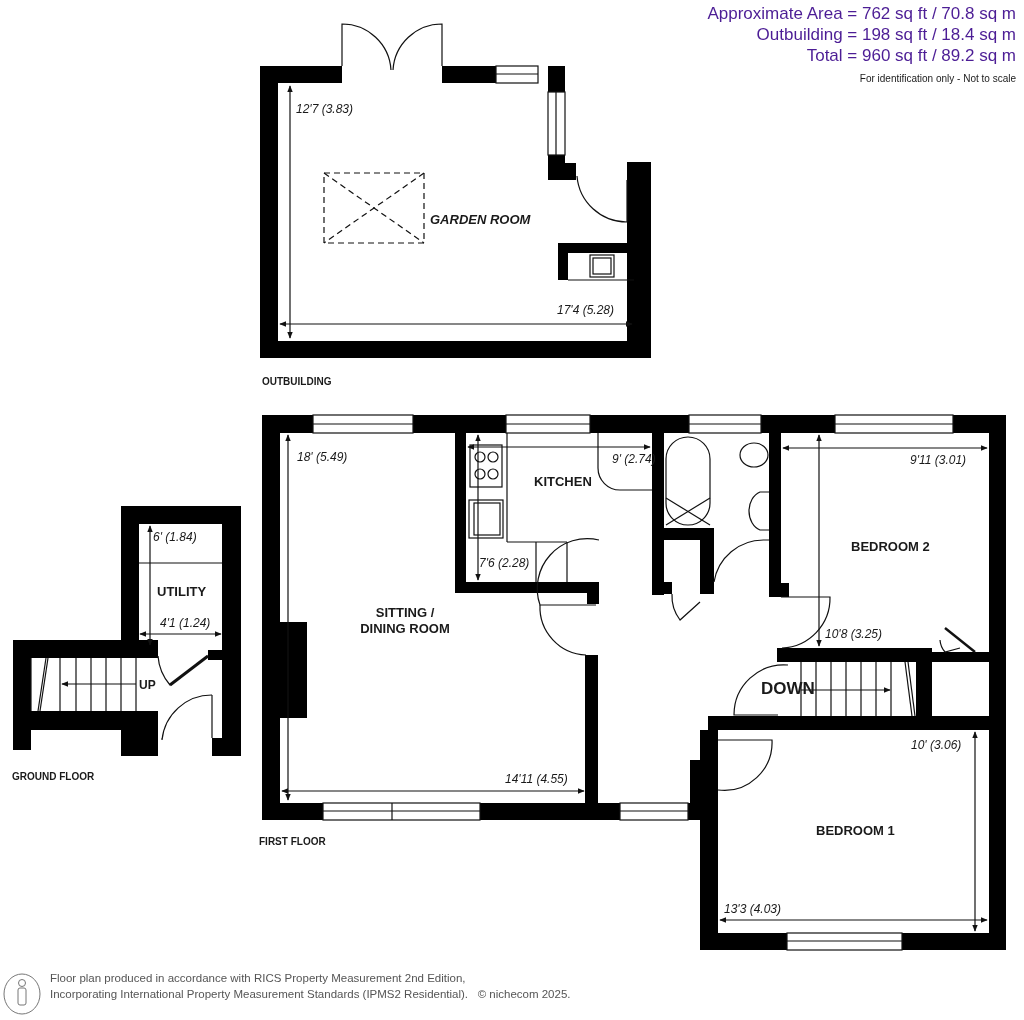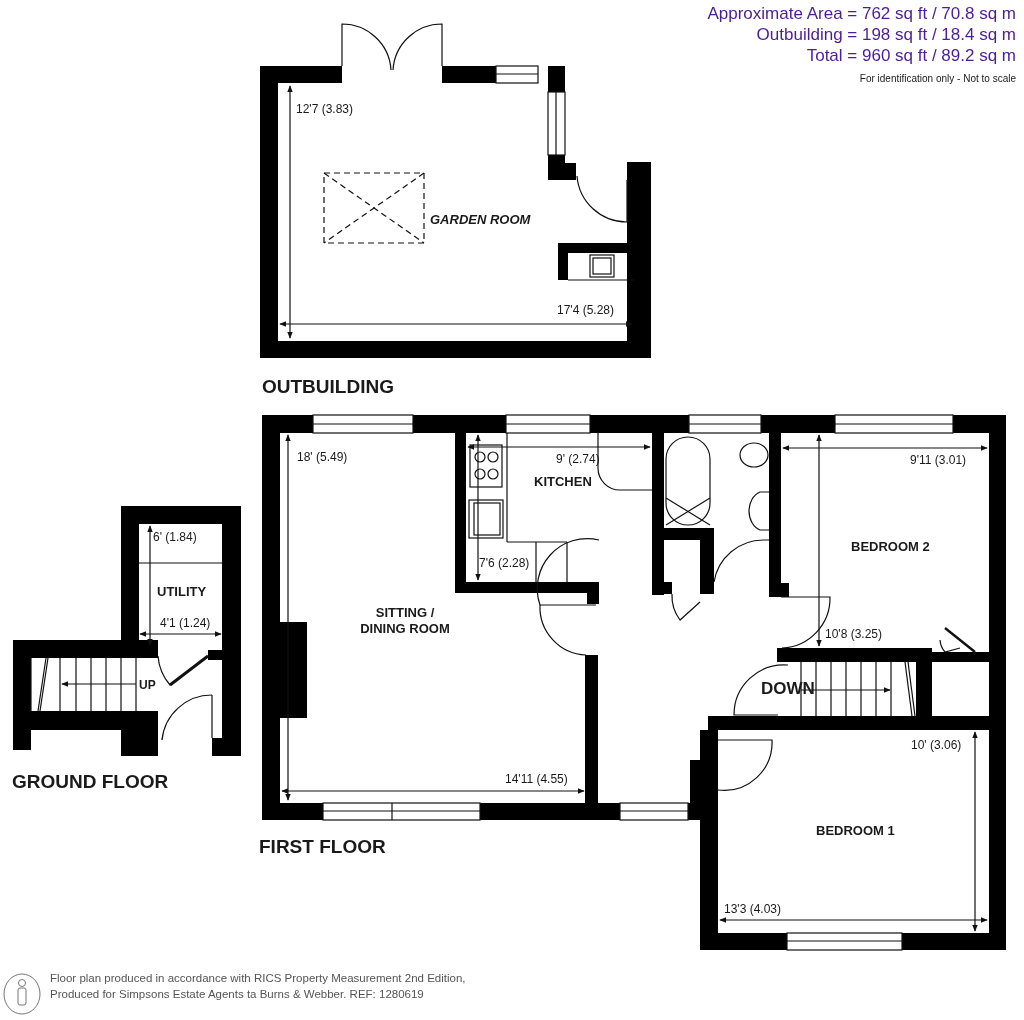--- a/index.html
+++ b/index.html
@@ -1,21 +1,21 @@
 <!DOCTYPE html>
 <html><head>
 <meta charset="utf-8">
 <style>
   html, body { margin:0; padding:0; background:#ffffff; }
   body { width:1024px; height:1020px; position:relative; overflow:hidden; font-family:"Liberation Sans", sans-serif; color:#1a1a1a; }
   .area-line { position:absolute; right:8px; font-size:17px; text-align:right; white-space:nowrap; color:#4c1d95; }
   .note { position:absolute; right:8px; font-size:10px; text-align:center; white-space:nowrap; color:#1a1a1a; }
   .room { position:absolute; font-weight:bold; font-size:13px; white-space:nowrap; text-align:center; line-height:16px; color:#1a1a1a; }
-  .dim { position:absolute; font-size:12px; white-space:nowrap; color:#1a1a1a; }
-  .floor { position:absolute; font-weight:bold; font-size:19px; white-space:nowrap; color:#1a1a1a; }
+  .dim { position:absolute; font-size:12px; white-space:nowrap; color:#1a1a1a;font-style:italic; }
+  .floor { position:absolute; font-weight:bold; font-size:10px; white-space:nowrap; color:#1a1a1a; }
   .footer { position:absolute; left:50px; top:970px; font-size:11.5px; line-height:16px; color:#555; white-space:nowrap; }
   svg#plan { position:absolute; left:0; top:0; }
 </style>
 </head>
 <body>
 
 <svg id="plan" width="1024" height="1020" viewBox="0 0 1024 1020">
   <defs>
     <marker id="arr" viewBox="0 0 10 10" refX="9" refY="5" markerWidth="6" markerHeight="6" orient="auto-start-reverse">
       <path d="M0,1 L10,5 L0,9 z" fill="#111"></path>
@@ -230,30 +230,30 @@
 <div class="floor" style="left:12px; top:771px;">GROUND FLOOR</div>
 
 <div class="room" style="left:360px; top:605px; width:90px;">
   <div>SITTING /</div>
   <div>DINING ROOM</div>
 </div>
 <div class="dim" style="left:297px; top:450px;">18' (5.49)</div>
 <div class="dim" style="left:505px; top:772px;">14'11 (4.55)</div>
 
 <div class="room" style="left:534px; top:474px;">KITCHEN</div>
-<div class="dim" style="left:556px; top:452px;">9' (2.74)</div>
+<div class="dim" style="left:612px; top:452px;">9' (2.74)</div>
 <div class="dim" style="left:479px; top:556px;">7'6 (2.28)</div>
 
 <div class="room" style="left:851px; top:539px;">BEDROOM 2</div>
 <div class="dim" style="left:910px; top:453px;">9'11 (3.01)</div>
 <div class="dim" style="left:825px; top:627px;">10'8 (3.25)</div>
 
 <div class="room" style="left:816px; top:823px;">BEDROOM 1</div>
 <div class="dim" style="left:911px; top:738px;">10' (3.06)</div>
 <div class="dim" style="left:724px; top:902px;">13'3 (4.03)</div>
 
 <div class="room" style="left:761px; top:681px; font-size:17px;">DOWN</div>
 <div class="floor" style="left:259px; top:836px;">FIRST FLOOR</div>
 
 <div class="footer">
   <div>Floor plan produced in accordance with RICS Property Measurement 2nd Edition,</div>
-  <div>Produced for Simpsons Estate Agents ta Burns &amp; Webber.   REF:  1280619</div>
+  <div><span>Incorporating International Property Measurement Standards (IPMS2 Residential).</span>&nbsp;&nbsp;&nbsp;<span>© nichecom 2025.</span></div>
 </div>
 
 </body></html>

